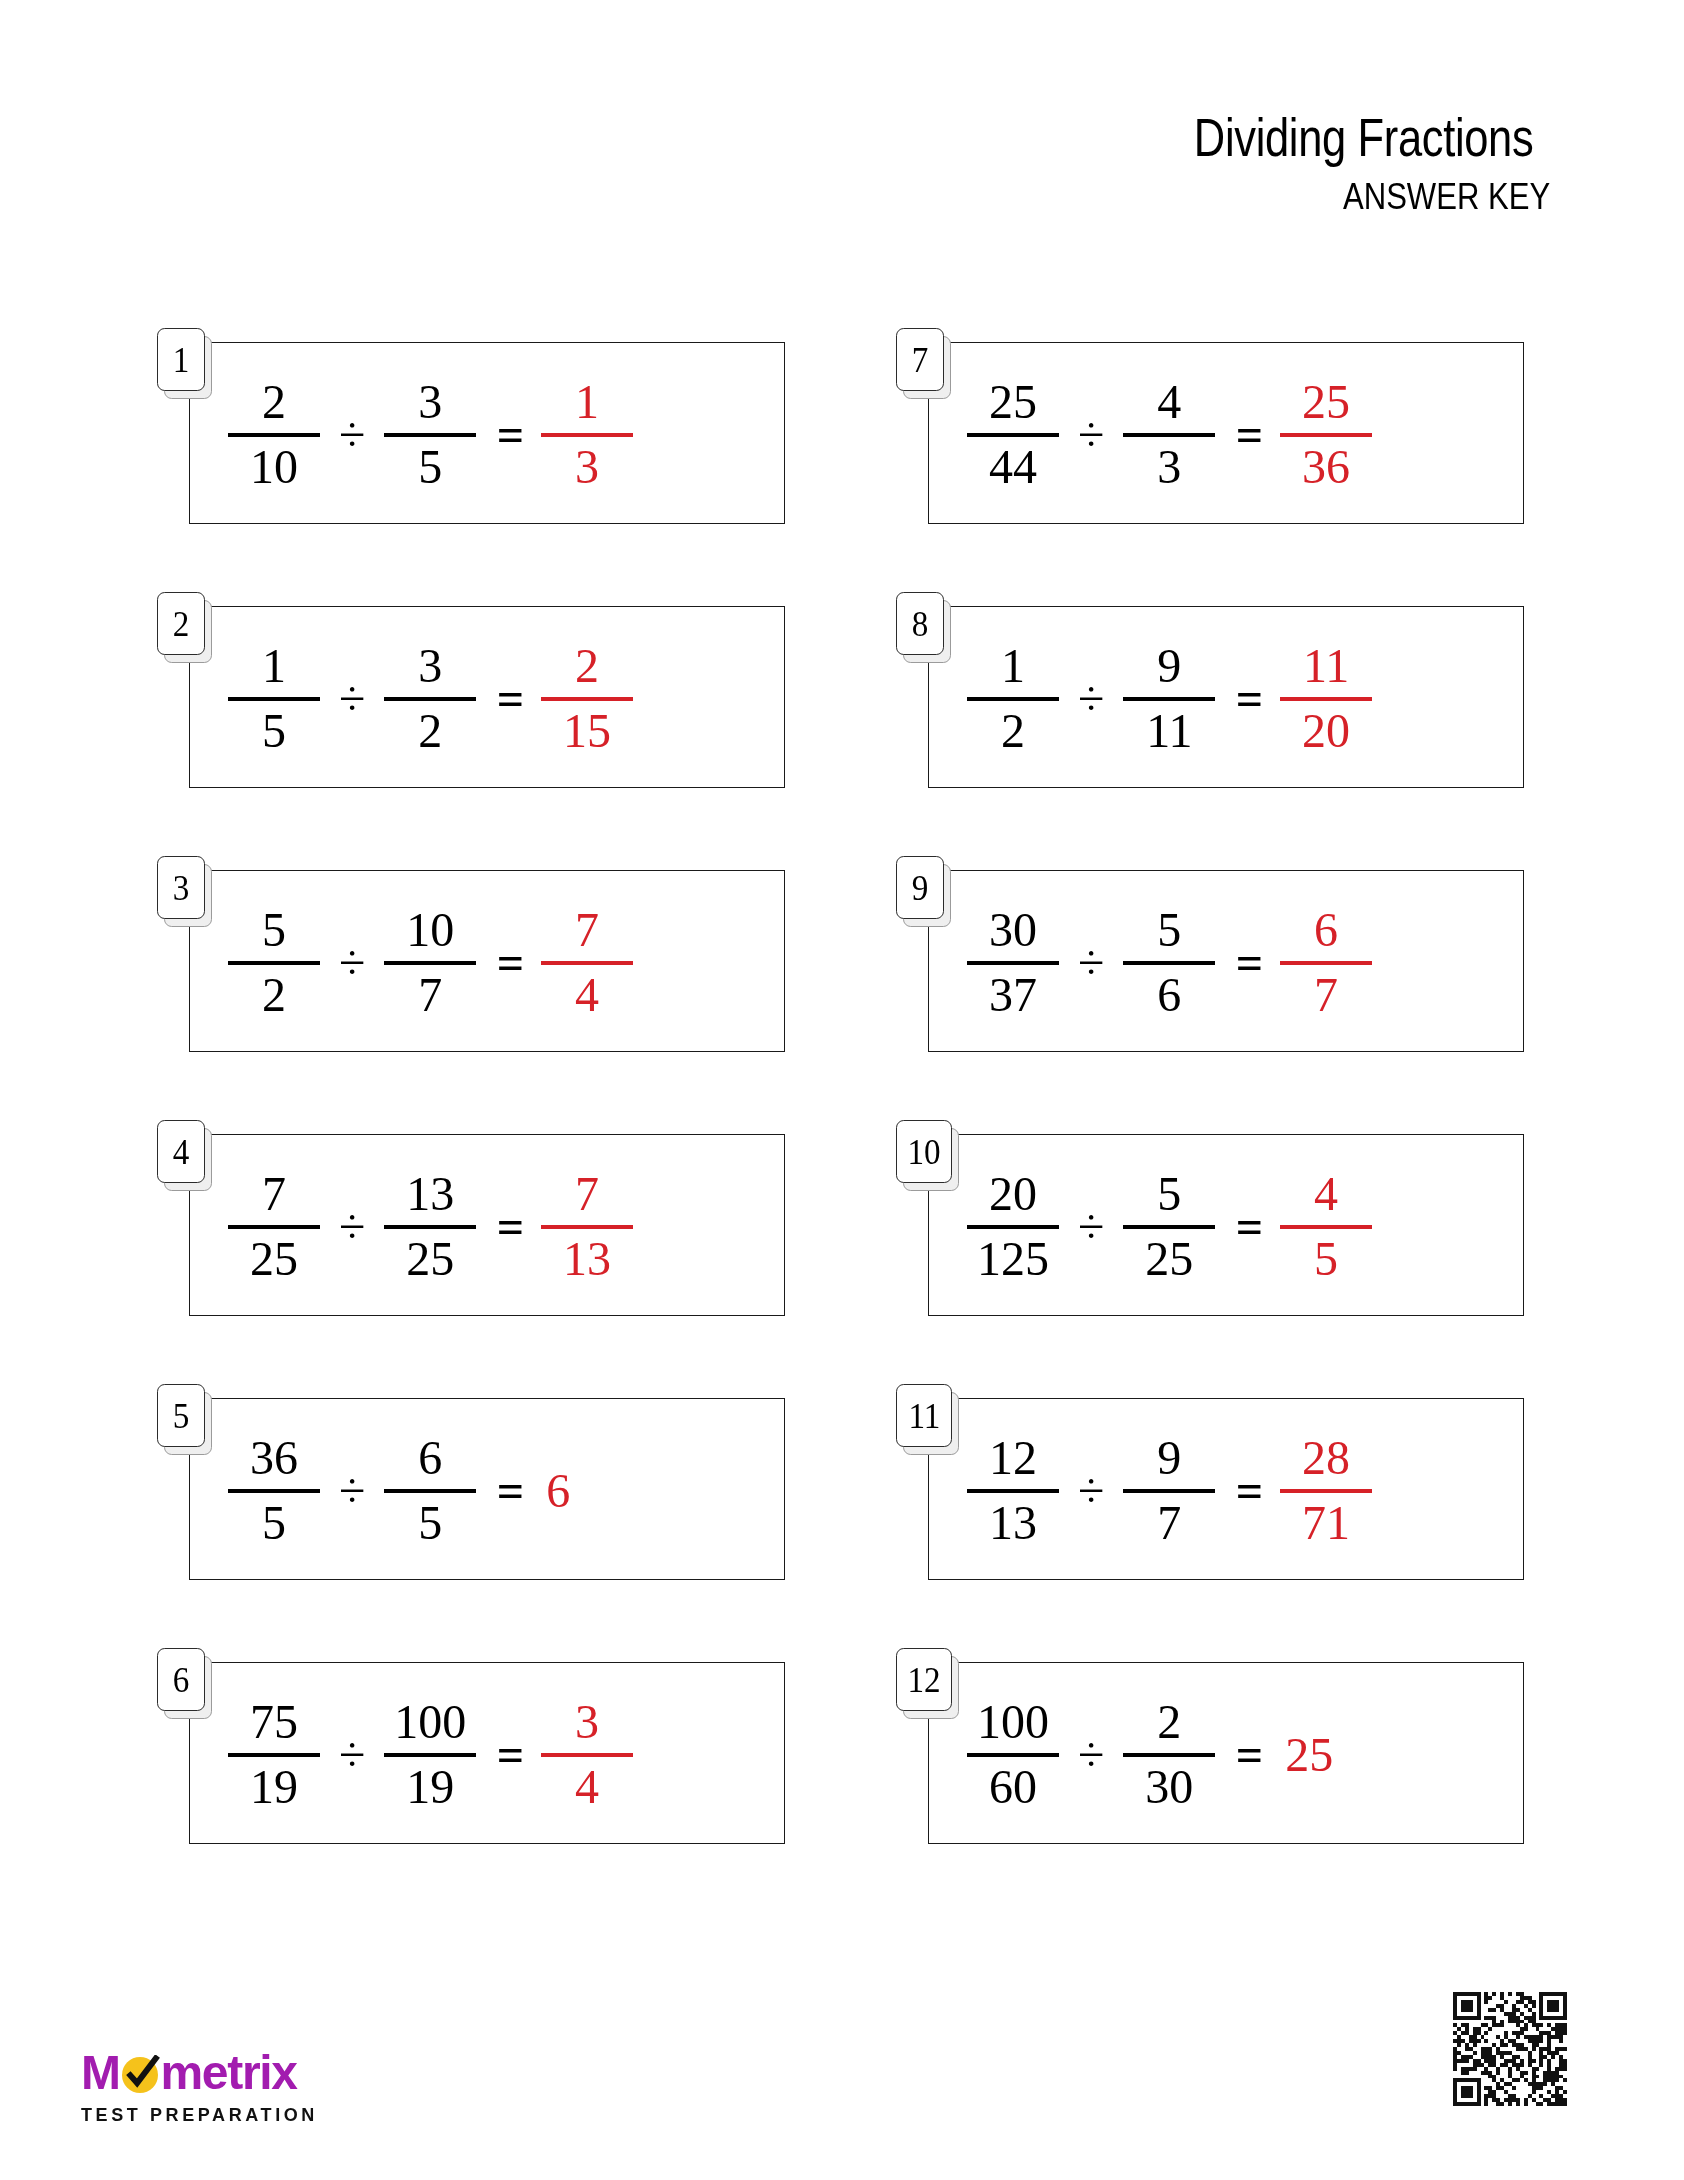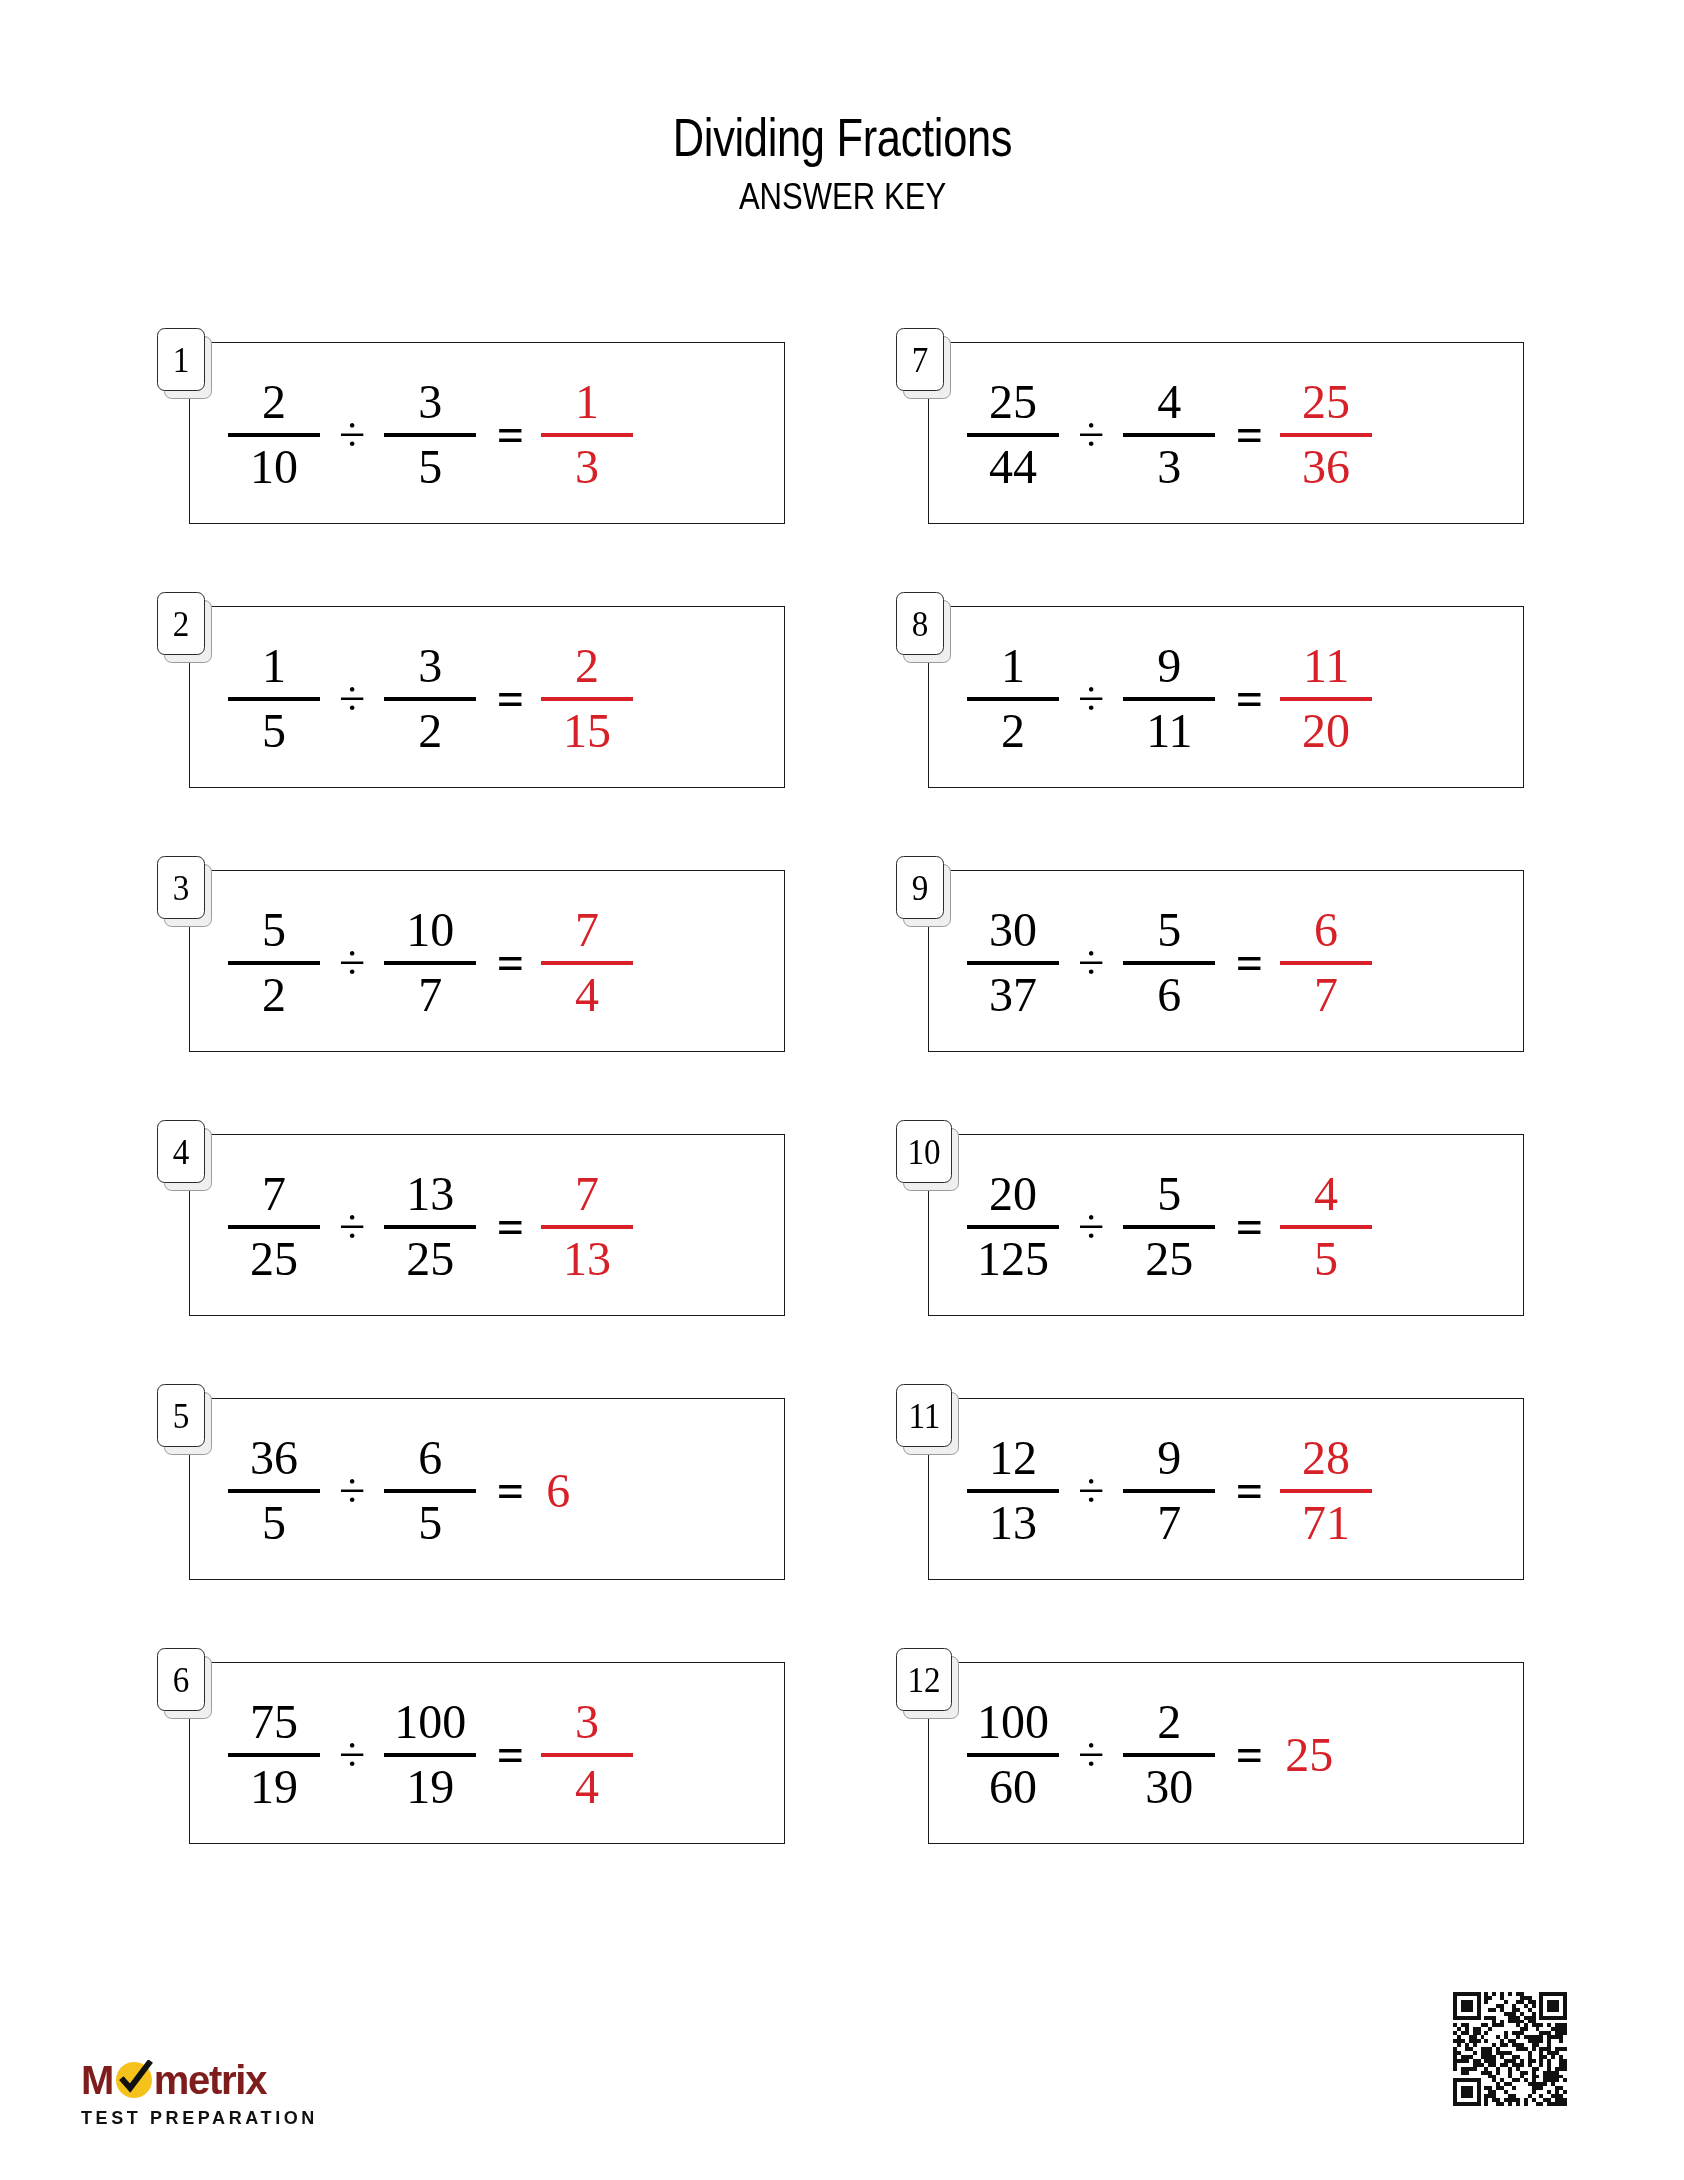--- a/index.html
+++ b/index.html
@@ -14,21 +14,21 @@
     font-family: "Liberation Sans", sans-serif;
     overflow: hidden;
   }
 
   
   .header {
     position: absolute;
     top: 111px;
     left: 0;
     width: 1685px;
-    text-align: center;
+    text-align: right;
   }
   .worksheet-title {
     font-family: "Liberation Sans", sans-serif;
     font-size: 53px;
     font-weight: 400;
     color: #000000;
     letter-spacing: -0.4px;
     line-height: 1.0;
     transform: scaleX(0.82);
     transform-origin: center top;
@@ -183,26 +183,25 @@
   .logo {
     position: absolute;
     left: 81px;
     top: 2049px;
     width: 290px;
   }
   .logo-word {
     position: relative;
     font-family: "Liberation Sans", sans-serif;
     font-weight: 700;
-    font-size: 40px;
-    color: #7f1d1d;
+    font-size: 48px;
+    color: #a21caf;
     letter-spacing: -1.3px;
     line-height: 1;
     white-space: nowrap;
-    margin-top: 11px;
   }
   .logo-o {
     position: relative;
     display: inline-block;
     width: 39px;
     height: 39px;
     vertical-align: -5.1px;
     margin: 0 0.9px;
   }
   .logo-o .disc {

